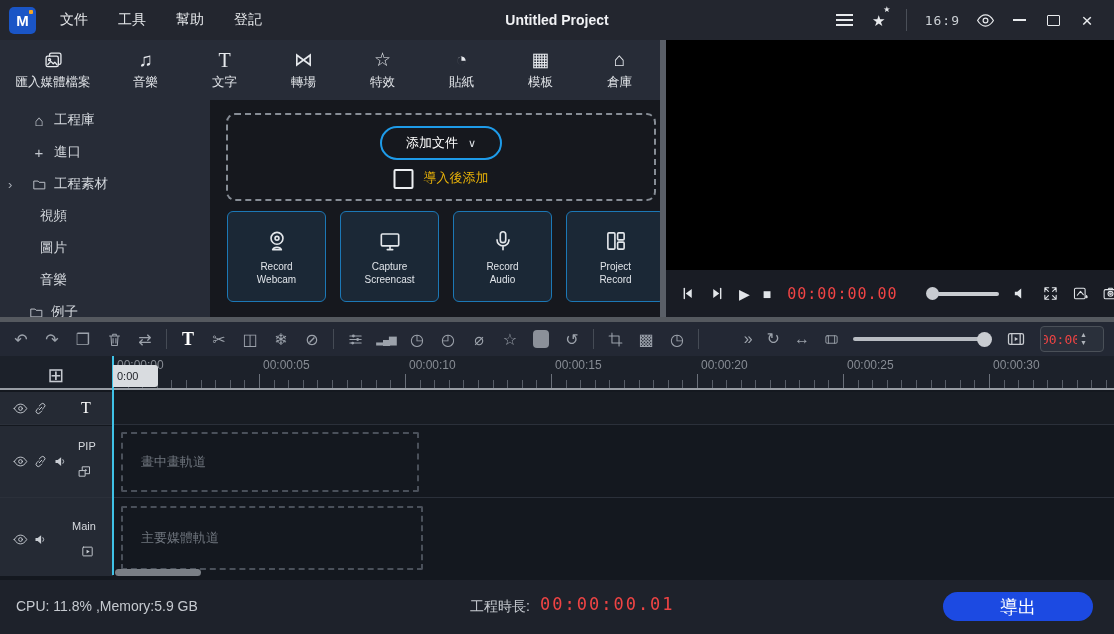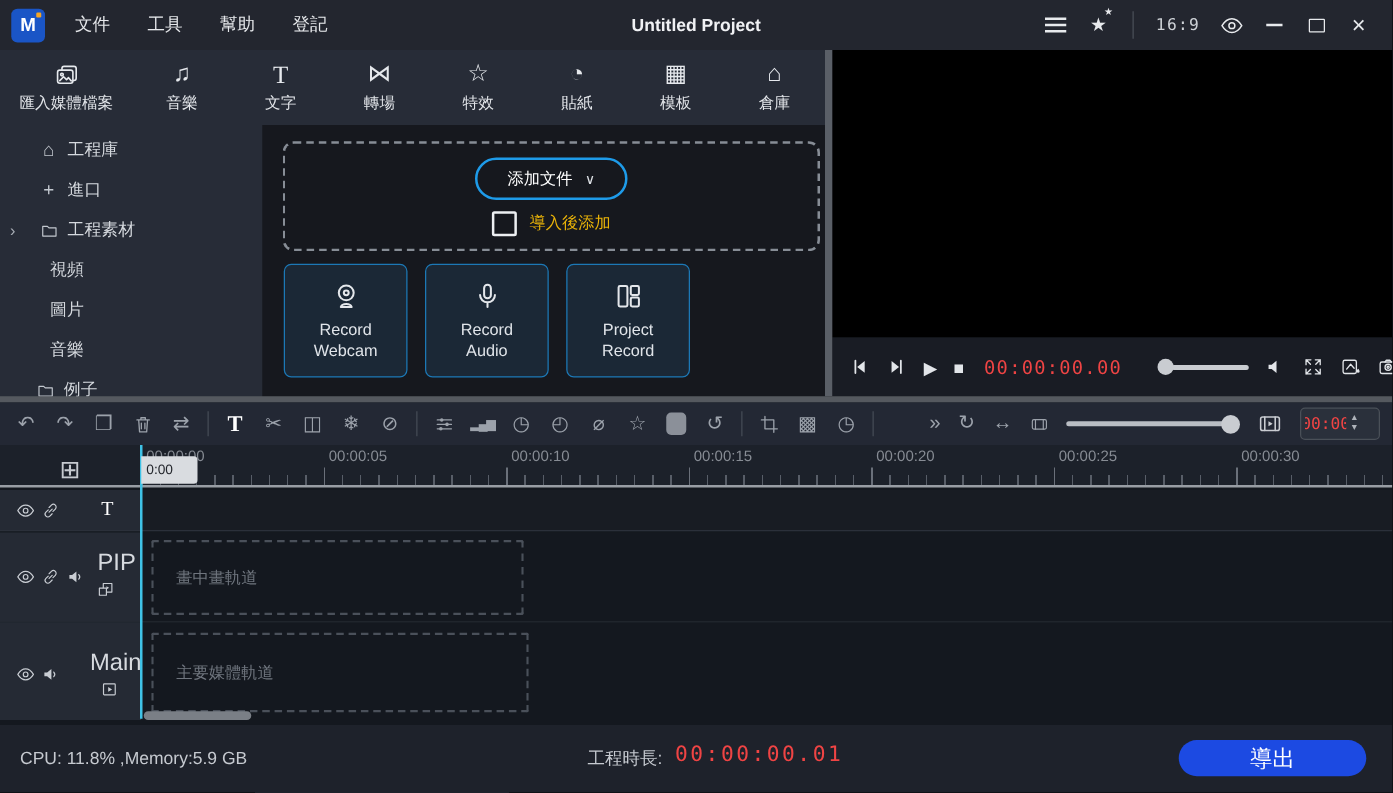--- a/index.html
+++ b/index.html
@@ -50,21 +50,21 @@
   .content{position:absolute;left:210px;top:100px;width:450px;height:218px;background:#16181E;overflow:hidden;}
   .import-box{position:absolute;left:16px;top:13px;width:426px;height:84px;border:2px dashed #878D96;border-radius:9px;font-family:Liberation Serif, serif;}
   .add-btn{position:absolute;left:50%;top:11px;transform:translateX(-50%);width:118px;height:30px;border:2px solid #1E9BE9;
            border-radius:17px;display:flex;align-items:center;justify-content:center;gap:10px;font-size:13px;color:#fff;cursor:default;}
   .add-btn .cd{font-size:11px;color:#DDE1E6;}
   .chk-row{position:absolute;left:50%;bottom:10px;transform:translateX(-50%);display:flex;align-items:flex-start;gap:10px;font-size:13px;color:#eab308;}
   .chk{width:16px;height:16px;border:2px solid #EDEFF2;border-radius:2px;background:transparent;}
   .cards-row{position:absolute;left:17px;top:111px;display:flex;gap:14px;}
   .card{width:97px;height:89px;background:#1B2836;border:1.5px solid #1C78B6;border-radius:6px;
         display:flex;flex-direction:column;align-items:center;justify-content:center;gap:6px;cursor:default;}
-  .card .clabel{font-size:13px;color:#E0E4E9;text-align:center;line-height:1.3;}
+  .card .clabel{font-size:10px;color:#E0E4E9;text-align:center;line-height:1.3;}
   .card svg{width:26px;height:26px;color:#E4E7EB;}
 
   
   .vsplit{position:absolute;left:660px;top:40px;width:6px;height:277px;background:#5A5F67;}
   .preview{position:absolute;left:666px;top:40px;width:448px;height:230px;background:#000;}
   .pc{position:absolute;left:666px;top:270px;width:448px;height:47px;background:#191C24;display:flex;align-items:center;}
   .pc .pic{color:#E2E5E9;margin-left:13px;display:flex;align-items:center;}
   .pc svg{width:17px;height:17px;}
   .pc .g{font-size:14px;line-height:1;}
   .pc-time{font-size:15px;letter-spacing:1px;margin-left:16px;}
@@ -112,21 +112,21 @@
     background-image:repeating-linear-gradient(90deg,#585E68 0 1px,transparent 1px 14.6px);}
   .ticks-major{position:absolute;left:0;right:0;bottom:0;height:14px;
     background-image:repeating-linear-gradient(90deg,#6A707A 0 1px,transparent 1px 146px);}
   .t-row{top:36px;height:33px;border-bottom:1px solid #2B303A;box-sizing:border-box;}
   .pip-row{top:70px;height:72px;border-bottom:1px solid #2B303A;box-sizing:border-box;}
   .main-row{top:142px;height:78px;}
   .t-row .hcell,.pip-row .hcell,.main-row .hcell{background:#252A34;}
   .t-row .ccell{background:#181C23;}
   .pip-row .ccell,.main-row .ccell{background:#14181F;}
   .hic{position:absolute;color:#C9CDD3;} .hic svg{width:15px;height:15px;}
-  .tname{position:absolute;font-size:19px;color:#D7DADF;}
+  .tname{position:absolute;font-size:11px;color:#D7DADF;}
   .tname.serifT{font-family:"Liberation Serif",serif;font-size:16px;color:#FFF;}
   .track-ghost{position:absolute;left:8px;border:2px dashed #4A505A;border-radius:2px;
                display:flex;align-items:center;color:#6F757E;font-size:13px;padding-left:18px;box-sizing:border-box;}
   .pip-ghost{top:6px;width:298px;height:60px;}
   .main-ghost{top:8px;width:302px;height:64px;}
   .playhead{position:absolute;left:112px;top:0;width:2px;height:219px;background:#3FC2E6;z-index:5;}
   .playflag{position:absolute;left:113px;top:9px;width:45px;height:22px;background:#D9DCE0;border-radius:0 3px 3px 0;
             color:#23262C;font-size:11px;display:flex;align-items:center;padding-left:4px;z-index:6;box-sizing:border-box;}
   .hscroll{position:absolute;left:113px;right:0;top:212px;height:9px;}
   .hthumb{position:absolute;left:2px;top:1px;width:86px;height:7px;background:#7A7F86;border-radius:4px;}
@@ -275,20 +275,30 @@
     <div class="cards-row">
       <div class="card">
         <svg class="i" viewBox="0 0 24 24">
             <circle cx="12" cy="9.5" r="5.5"></circle>
             <circle cx="12" cy="9.5" r="1.8"></circle>
             <path d="M8 20c1-3 7-3 8 0z"></path>
           </svg>
         <div class="clabel">
             <div>Record</div>
             <div>Webcam</div>
+          </div>
+      </div>
+      <div class="card">
+        <svg class="i" viewBox="0 0 24 24">
+            <rect x="4" y="5.5" width="16" height="11" rx="1"></rect>
+            <path d="M9.5 20h5M12 16.5V20"></path>
+          </svg>
+        <div class="clabel">
+            <div>Capture</div>
+            <div>Screencast</div>
           </div>
       </div>
       <div class="card">
         <svg class="i" viewBox="0 0 24 24">
             <rect x="9.5" y="3.5" width="5" height="10" rx="2.5"></rect>
             <path d="M6.5 11a5.5 5.5 0 0 0 11 0M12 16.5V20"></path>
           </svg>
         <div class="clabel">
             <div>Record</div>
             <div>Audio</div>

